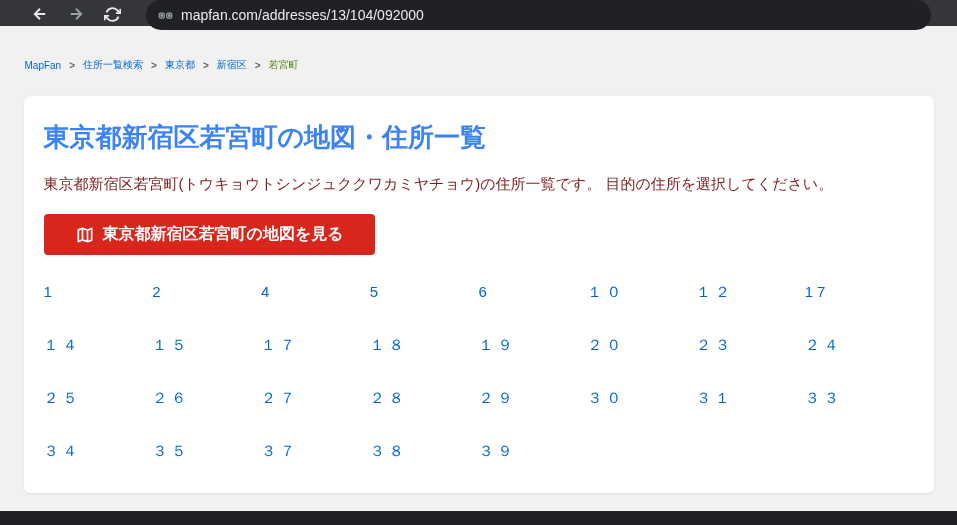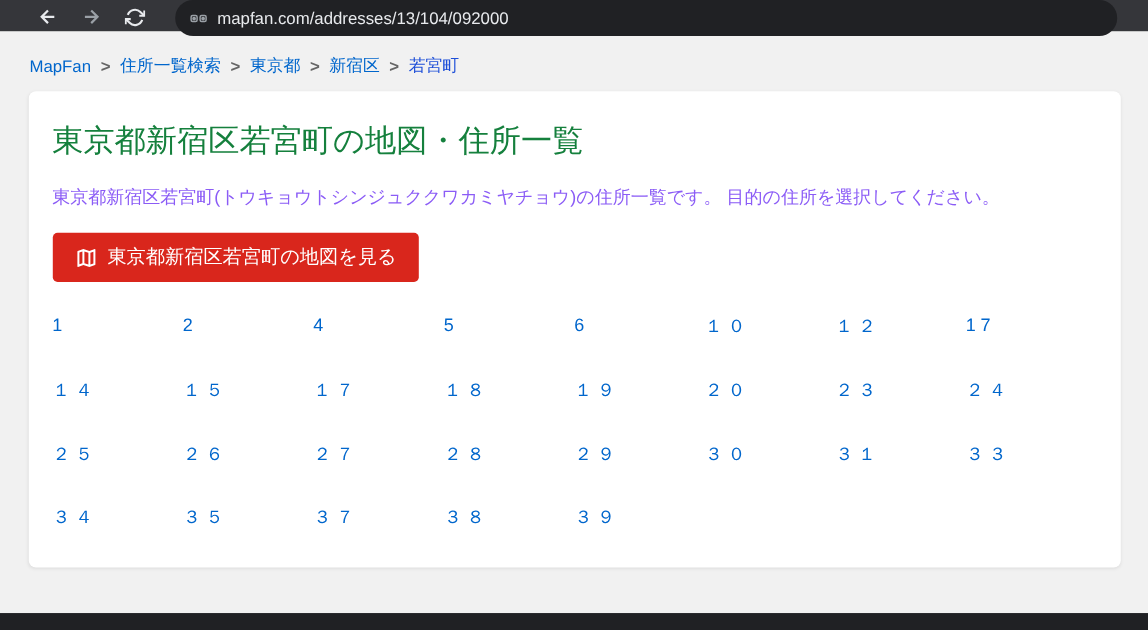--- a/index.html
+++ b/index.html
@@ -44,70 +44,70 @@
       display: flex;
       align-items: center;
     }
     .page-wrapper {
       background: #f1f1f1;
       min-height: calc(100vh - 40px);
       padding-top: 12px;
     }
     .breadcrumb {
       max-width: 940px;
-      margin: 0 auto;
+      margin: 12px auto;
       padding: 8px 16px 12px 16px;
-      font-size: 14px;
+      font-size: 10px;
       display: flex;
       align-items: center;
       gap: 8px;
       flex-wrap: wrap;
     }
     .breadcrumb-link {
       color: #0066cc;
       text-decoration: none;
       cursor: pointer;
     }
     .breadcrumb-sep {
       color: #666;
       font-weight: bold;
     }
     .breadcrumb-current {
-      color: #1d4ed8;
+      color: #4d7c0f;
     }
     .content-card {
       max-width: 910px;
       margin: 0 auto;
       background: #fff;
       border-radius: 6px;
       padding: 24px 20px 32px 20px;
       box-shadow: 0 1px 3px rgba(0,0,0,0.08);
     }
     .page-title {
       font-size: 26px;
-      font-weight: normal;
-      color: #15803d;
+      font-weight: bold;
+      color: #3b82f6;
       margin-bottom: 20px;
     }
     .page-description {
       font-size: 15px;
-      color: #8b5cf6;
+      color: #7f1d1d;
       margin-bottom: 20px;
     }
     .map-button {
       display: inline-flex;
       align-items: center;
       gap: 8px;
       background: #d9261c;
       color: #fff;
       border: none;
       border-radius: 4px;
-      padding: 10px 18px;
+      padding: 10px 31px;
       font-size: 16px;
-      font-weight: normal;
+      font-weight: bold;
       cursor: pointer;
       margin-bottom: 28px;
     }
     .map-button .icon {
       display: flex;
       align-items: center;
     }
     .address-grid {
       display: grid;
       grid-template-columns: repeat(8, 1fr);

